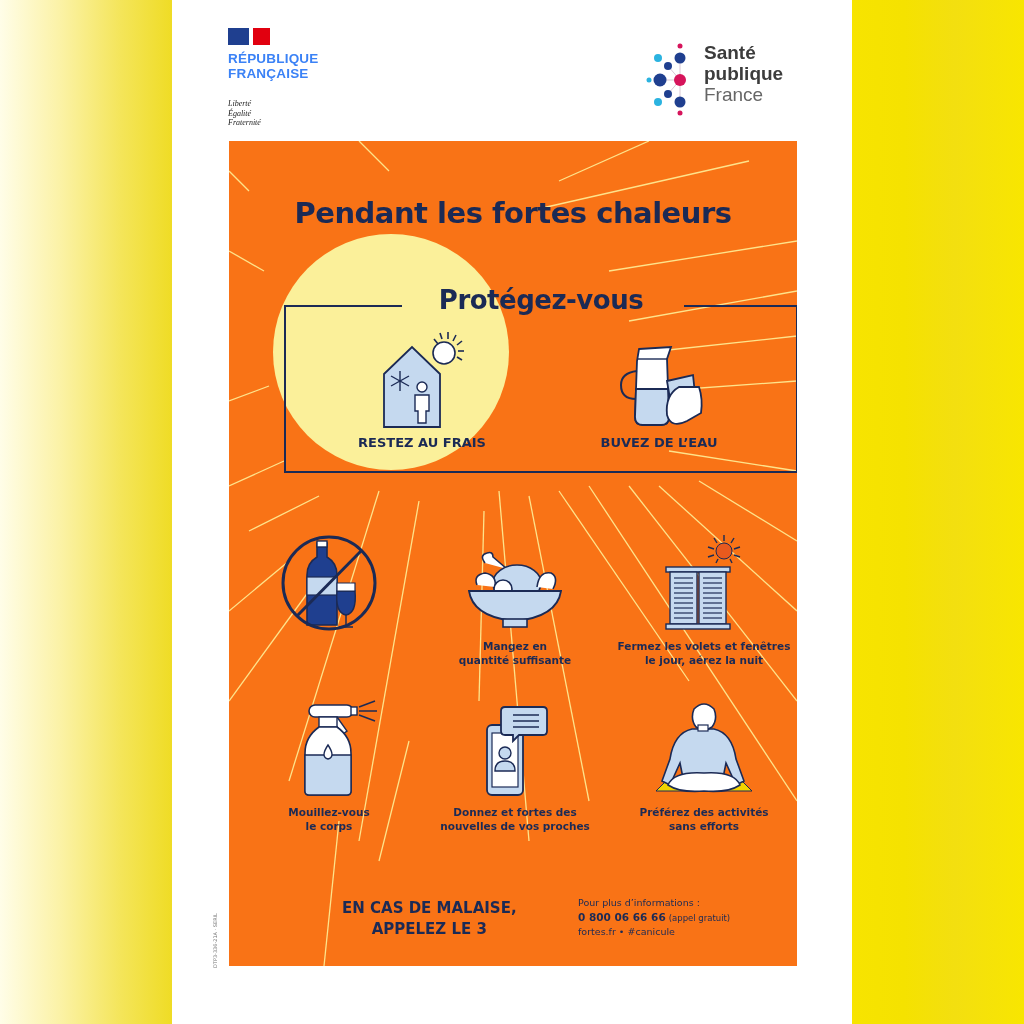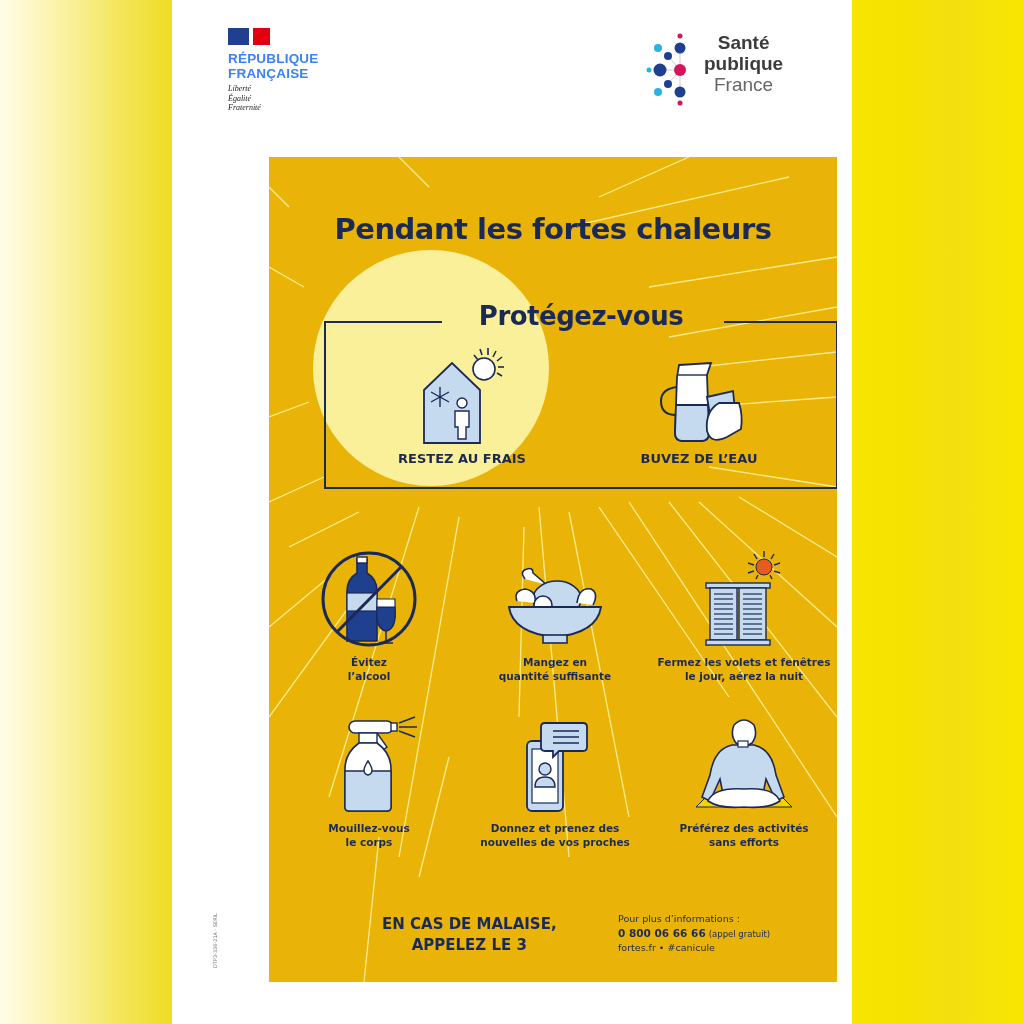--- a/index.html
+++ b/index.html
@@ -21,29 +21,29 @@
     position: absolute; left: 172px; top: 0; width: 680px; height: 1024px;
     background: #ffffff;
   }
   .header { position: absolute; left: 0; top: 0; width: 680px; height: 140px; }
   .rf { position: absolute; left: 56px; top: 28px; }
   .rf-flag { display: flex; width: 42px; height: 17px; margin-bottom: 6px; }
   .rf-flag .b { width: 21px; height: 17px; background: #1f3f8f; }
   .rf-flag .gap { width: 4px; background: #fff; }
   .rf-flag .r { width: 17px; height: 17px; background: #e1000f; }
   .rf-name { font-family: "Liberation Sans", sans-serif; font-weight: 700; font-size: 13.5px; line-height: 15px; color: #3b82f6; letter-spacing: 0.2px; }
-  .rf-motto { margin-top: 3px; font-family: "Liberation Serif", serif; font-style: italic; font-size: 8px; line-height: 9.5px; color: #222; }
-  .spf { position: absolute; left: 474px; top: 26px; width: 160px; height: 82px; text-align: center; }
+  .rf-motto { margin-top: 18px; font-family: "Liberation Serif", serif; font-style: italic; font-size: 8px; line-height: 9.5px; color: #222; }
+  .spf { position: absolute; left: 474px; top: 36px; width: 160px; height: 82px; }
   .spf-text { position: absolute; left: 58px; top: 6px; font-family: "Liberation Sans", sans-serif; font-size: 19px; line-height: 21px; color: #3c3c3c; }
   .spf-text .bold { font-weight: 700; }
   .spf-text .light { font-weight: 400; color: #666; }
 
   .main {
-    position: absolute; left: 57px; top: 157px; width: 568px; height: 825px;
-    background: #eab308; overflow: hidden; margin-left: 40px;
+    position: absolute; left: 57px; top: 141px; width: 568px; height: 825px;
+    background: #f97316; overflow: hidden;
   }
   .rays { position: absolute; left: 0; top: 0; width: 568px; height: 825px; }
   .sun-circle {
     position: absolute; left: 44px; top: 93px; width: 236px; height: 236px;
     border-radius: 50%; background: #fbf09a;
   }
   .title {
     position: absolute; left: 0; top: 55px; width: 568px; text-align: center;
     font-family: "DejaVu Sans", sans-serif; font-weight: 700; font-size: 29px; color: #1b2a55; letter-spacing: -0.5px;
   }
@@ -212,24 +212,20 @@
         <path d="M38 10 h10 v14 q10 6 10 18 v50 h-30 v-50 q0 -12 10 -18 z" fill="#1f3f8f" stroke="#1b2a55" stroke-width="1.6"></path>
         <rect x="38" y="8" width="10" height="6" fill="#fff" stroke="#1b2a55" stroke-width="1.4"></rect>
         <rect x="28" y="44" width="30" height="18" fill="#c5d9ef" stroke="#1b2a55" stroke-width="1.2"></rect>
         <path d="M58 58 h18 q2 22 -9 24 q-11 -2 -9 -24 z" fill="#1f3f8f" stroke="#1b2a55" stroke-width="1.4"></path>
         <path d="M58 58 h18 q0 -6 0 -8 h-18 z" fill="#fff" stroke="#1b2a55" stroke-width="1.2"></path>
         <line x1="67" y1="82" x2="67" y2="94" stroke="#1b2a55" stroke-width="1.5"></line>
         <line x1="60" y1="94" x2="74" y2="94" stroke="#1b2a55" stroke-width="1.5"></line>
         <circle cx="50" cy="50" r="46" fill="none" stroke="#1b2a55" stroke-width="3"></circle>
         <line x1="18" y1="83" x2="83" y2="17" stroke="#1b2a55" stroke-width="3"></line>
       </svg>
-      <div class="lbl">
-        <div>Évitez</div>
-        <div>l’alcool</div>
-      </div>
     </div>
 
     <div class="tip" style="left:191px;top:392px;">
       <svg width="100" height="100" viewBox="0 0 100 100">
         <path d="M20 30 q-6 -8 2 -10 q6 -2 6 4 l14 12" fill="#fff" stroke="#1b2a55" stroke-width="1.6"></path>
         <ellipse cx="52" cy="50" rx="24" ry="18" fill="#c5d9ef" stroke="#1b2a55" stroke-width="1.6"></ellipse>
         <path d="M12 52 q-4 -10 8 -12 q12 2 10 14" fill="#fff" stroke="#1b2a55" stroke-width="1.6"></path>
         <path d="M72 54 q2 -16 14 -14 q8 4 2 16" fill="#fff" stroke="#1b2a55" stroke-width="1.6"></path>
         <circle cx="38" cy="56" r="9" fill="#fff" stroke="#1b2a55" stroke-width="1.6"></circle>
         <path d="M4 58 h92 q-4 26 -46 30 q-42 -4 -46 -30 z" fill="#c5d9ef" stroke="#1b2a55" stroke-width="1.8"></path>
@@ -314,21 +310,21 @@
         <circle cx="40" cy="54" r="6" fill="#c5d9ef" stroke="#1b2a55" stroke-width="1.4"></circle>
         <path d="M30 72 q0 -10 10 -10 q10 0 10 10 z" fill="#c5d9ef" stroke="#1b2a55" stroke-width="1.4"></path>
         <path d="M40 8 h38 q4 0 4 4 v20 q0 4 -4 4 h-24 l-6 6 l0 -6 h-8 q-4 0 -4 -4 v-20 q0 -4 4 -4 z" fill="#c5d9ef" stroke="#1b2a55" stroke-width="1.8"></path>
         <g stroke="#1b2a55" stroke-width="1.5">
           <line x1="48" y1="16" x2="74" y2="16"></line>
             <line x1="48" y1="22" x2="74" y2="22"></line>
             <line x1="48" y1="28" x2="74" y2="28"></line>
         </g>
       </svg>
       <div class="lbl">
-        <div>Donnez et prenez des</div>
+        <div>Donnez et fortes des</div>
         <div>nouvelles de vos proches</div>
       </div>
     </div>
 
     <div class="tip" style="left:380px;top:558px;">
       <svg width="100" height="100" viewBox="0 0 100 100">
         <path d="M2 92 l10 -10 h76 l10 10 z" fill="#f3d400" stroke="#1b2a55" stroke-width="1"></path>
         <path d="M38 30 q-18 4 -22 30 l-8 22 l8 4 l10 -22 l4 20 h38 l4 -20 l10 22 l8 -4 l-8 -22 q-4 -26 -22 -30 z" fill="#c5d9ef" stroke="#1b2a55" stroke-width="1.6"></path>
         <path d="M14 86 q6 -14 36 -12 q30 -2 36 12 q-12 8 -36 6 q-24 2 -36 -6 z" fill="#fff" stroke="#1b2a55" stroke-width="1.6"></path>
         <path d="M40 10 q10 -10 20 0 q4 10 -2 18 q-8 6 -16 0 q-6 -8 -2 -18 z" fill="#fff" stroke="#1b2a55" stroke-width="1.6"></path>

